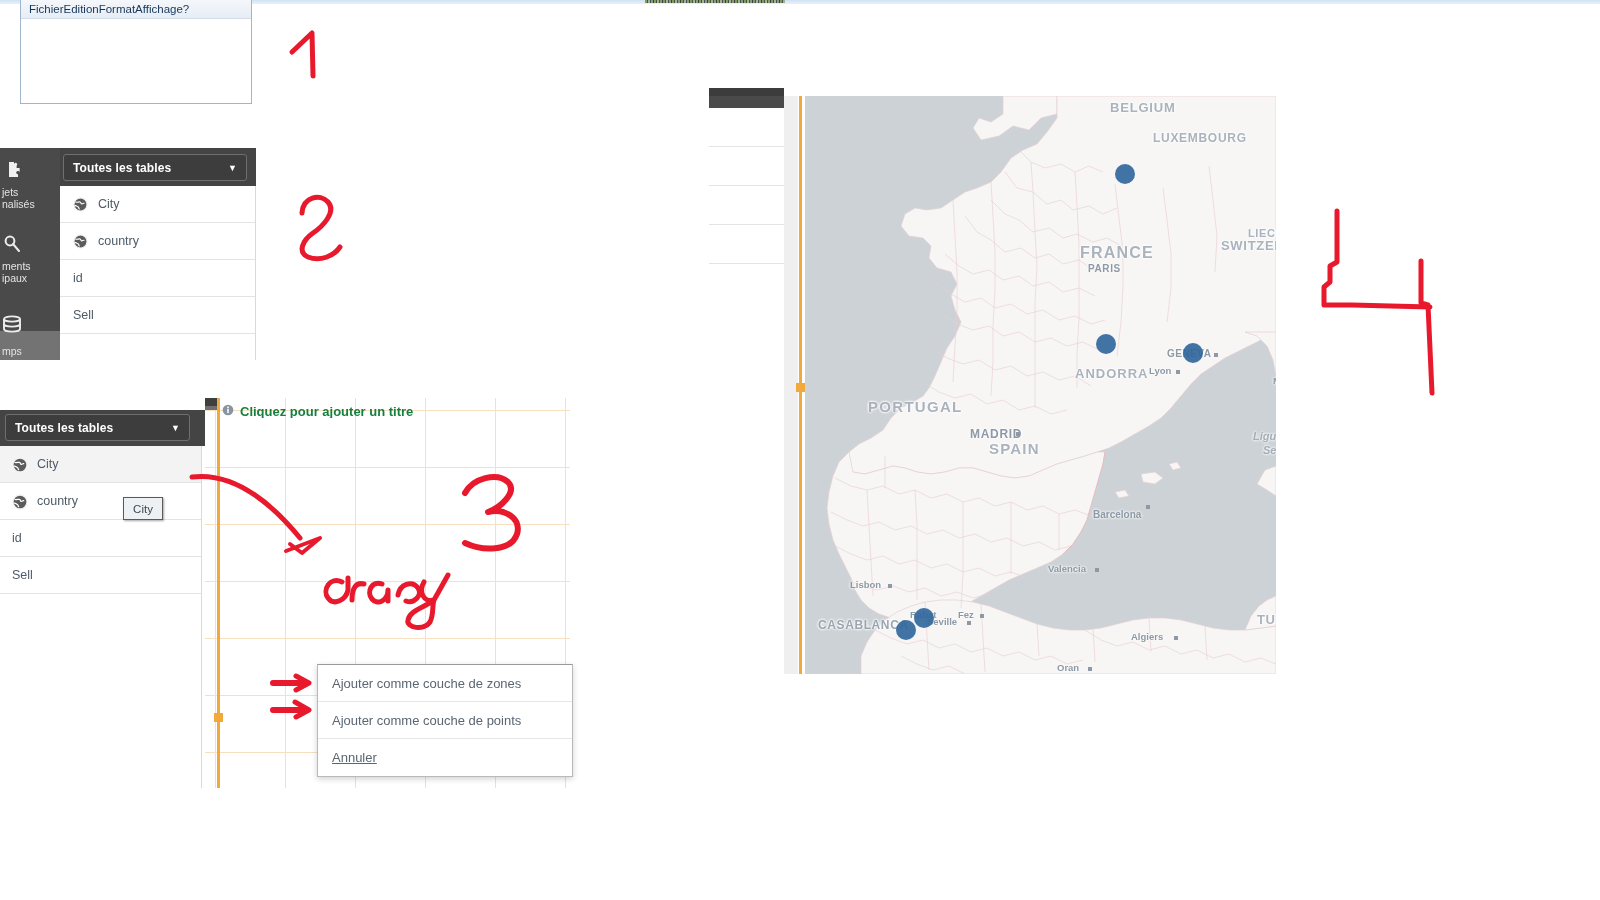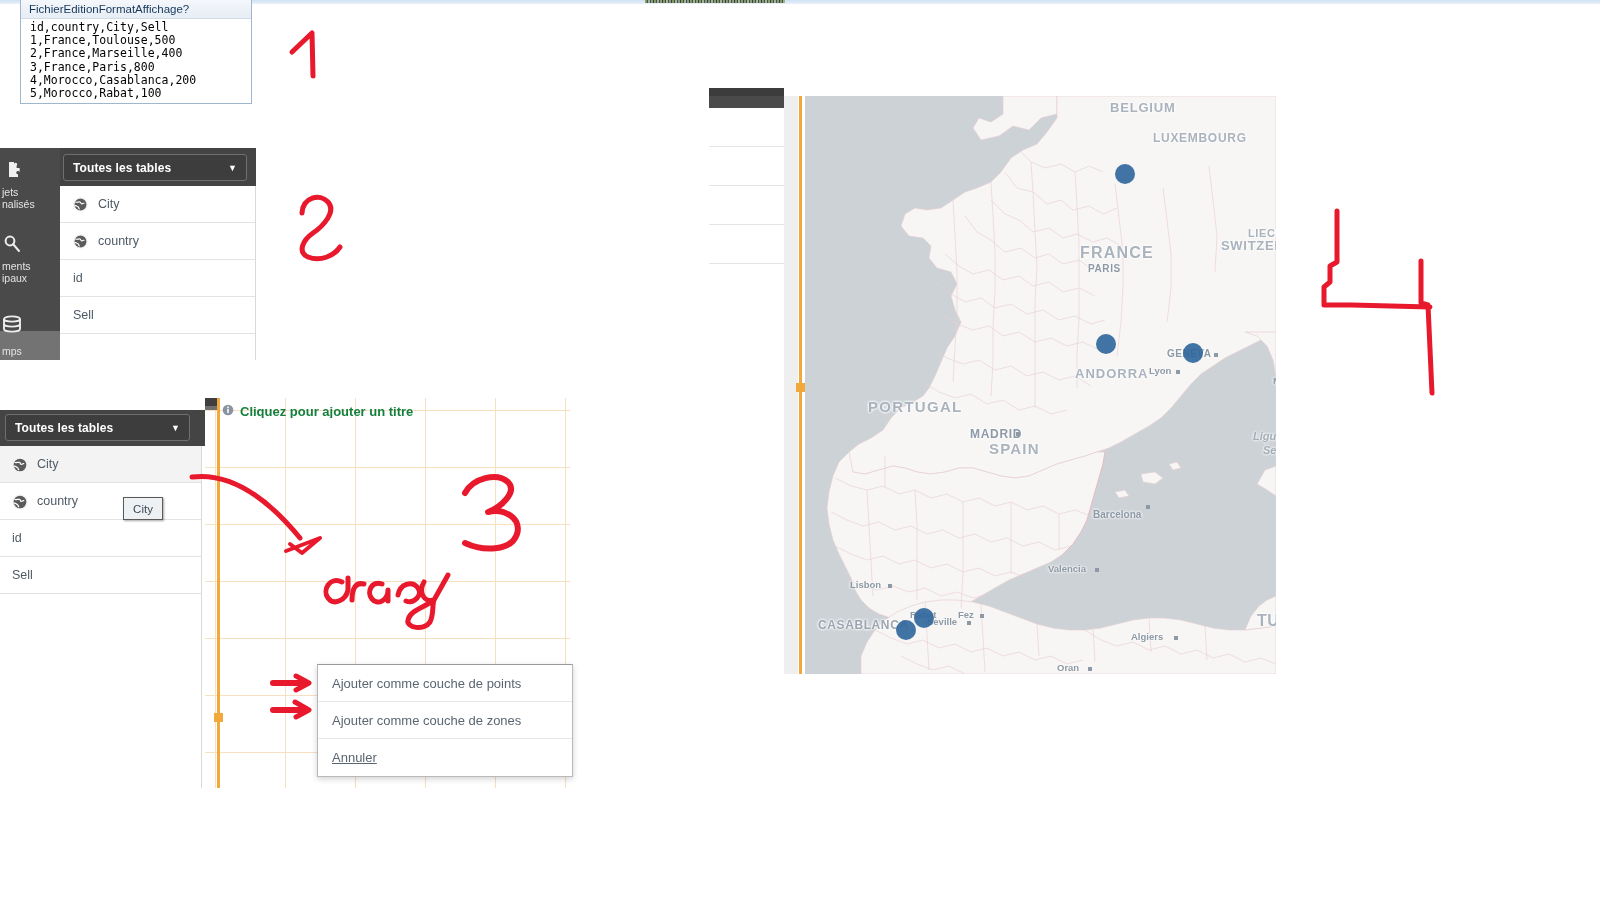--- a/index.html
+++ b/index.html
@@ -111,28 +111,20 @@
 
 <div class="abs" id="notepad-leftgutter"></div>
 <div class="abs" id="notepad">
   <div id="notepad-menubar">
     <span class="mi">Fichier</span>
     <span class="mi">Edition</span>
     <span class="mi">Format</span>
     <span class="mi">Affichage</span>
     <span class="mi">?</span>
   </div>
-  <div id="notepad-body">
-    <div class="ln">id,country,City,Sell</div>
-    <div class="ln">1,France,Toulouse,500</div>
-    <div class="ln">2,France,Marseille,400</div>
-    <div class="ln">3,France,Paris,800</div>
-    <div class="ln">4,Morocco,Casablanca,200</div>
-    <div class="ln">5,Morocco,Rabat,100</div>
-  </div>
 </div>
 
 <div class="abs" id="panel2">
   <div class="abs" id="panel2-dark">
     <div class="abs" style="left:4px;top:12px;">
       <svg width="20" height="20" viewBox="0 0 20 20">
         <path d="M5 2h5v2.2a1.6 1.6 0 1 1 2.6 1.5V8h3v4.2a1.7 1.7 0 1 0-1.6 2.1V17H5V2z" fill="#f0f0f0"></path>
       </svg>
     </div>
     <div class="abs" style="left:2px;top:38px;width:58px;">
@@ -253,22 +245,22 @@
     </svg>
   </span>
   <span class="tt">Cliquez pour ajouter un titre</span>
 </div>
 
 <div class="abs" id="drag-ghost">
   <span>City</span>
 </div>
 
 <div class="abs" id="ctxmenu">
+  <div class="cmi">Ajouter comme couche de zones</div>
   <div class="cmi">Ajouter comme couche de points</div>
-  <div class="cmi">Ajouter comme couche de zones</div>
   <div class="cmi">Annuler</div>
 </div>
 
 <div class="abs" id="map-sidebar-stub"></div>
 <div class="abs" id="map-sidebar-stub2"></div>
 <div class="abs" id="map-rows">
   <div class="r"></div>
   <div class="r"></div>
   <div class="r"></div>
   <div class="r"></div>
@@ -367,21 +359,21 @@
   <div class="mlabel" style="left:305px;top:4px;font-size:13px;letter-spacing:.8px;">BELGIUM</div>
   <div class="mlabel" style="left:348px;top:35px;font-size:12px;letter-spacing:.7px;">LUXEMBOURG</div>
   <div class="mlabel" style="left:275px;top:148px;font-size:16px;letter-spacing:1.2px;">FRANCE</div>
   <div class="mlabel" style="left:443px;top:131px;font-size:11px;letter-spacing:.6px;">LIECH</div>
   <div class="mlabel" style="left:416px;top:142px;font-size:13px;letter-spacing:.7px;">SWITZERL</div>
   <div class="mlabel" style="left:270px;top:270px;font-size:13px;letter-spacing:1px;">ANDORRA</div>
   <div class="mlabel" style="left:63px;top:302px;font-size:15px;letter-spacing:1.3px;">PORTUGAL</div>
   <div class="mlabel" style="left:165px;top:331px;font-size:12px;letter-spacing:.7px;color:#8d99a6;">MADRID</div>
   <div class="mlabel" style="left:184px;top:344px;font-size:15px;letter-spacing:1.2px;">SPAIN</div>
   <div class="mlabel" style="left:13px;top:522px;font-size:12px;letter-spacing:.6px;color:#9aa5b1;">CASABLANCA</div>
-  <div class="mlabel" style="left:452px;top:516px;font-size:16px;letter-spacing:.6px;">TU</div>
+  <div class="mlabel" style="left:452px;top:516px;font-size:13px;letter-spacing:.6px;">TU</div>
 
   <div class="mcity" style="left:283px;top:167px;font-size:10px;letter-spacing:.6px;">PARIS</div>
   <div class="mcity" style="left:362px;top:252px;font-size:10px;letter-spacing:.5px;">GENEVA</div>
   <div class="mcity" style="left:344px;top:269px;font-size:9.5px;">Lyon</div>
   <div class="mcity" style="left:468px;top:279px;font-size:9.5px;">Milan</div>
   <div class="mcity" style="left:288px;top:404px;font-size:10px;margin-top:9px;">Barcelona</div>
   <div class="mcity" style="left:243px;top:467px;font-size:9.5px;">Valencia</div>
   <div class="mcity" style="left:45px;top:483px;font-size:9.5px;">Lisbon</div>
   <div class="mcity" style="left:122px;top:520px;font-size:9.5px;">Seville</div>
   <div class="mcity" style="left:326px;top:535px;font-size:9.5px;">Algiers</div>

